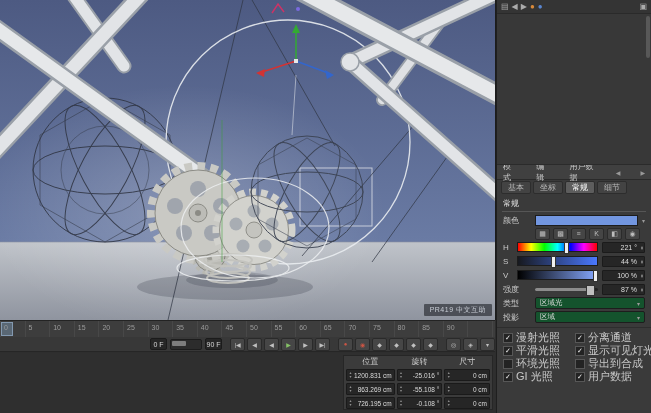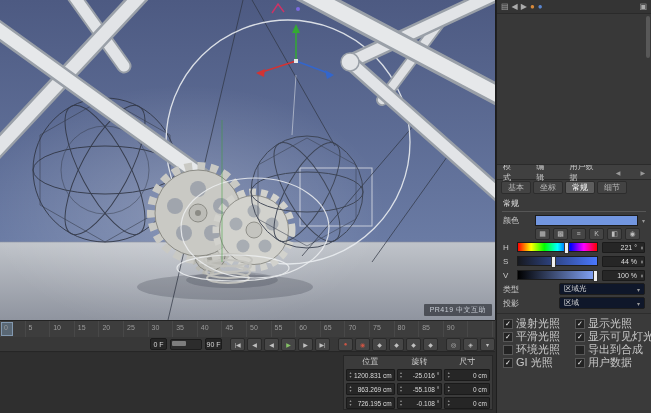--- a/index.html
+++ b/index.html
@@ -67,22 +67,22 @@
   .grad.sat{background:linear-gradient(90deg,#17191e,#4a78ff);}
   .grad.val{background:linear-gradient(90deg,#000,#86a8ff);}
   .marker{position:absolute;top:-1px;width:3px;height:10px;background:#f0f0f0;border:1px solid #333;margin-left:-2px;}
   .valbox{width:32px;height:9px;background:#262626;border:1px solid #1b1b1b;color:#dedede;font-size:7px;
           text-align:right;padding:0 7px 0 2px;position:relative;line-height:9px;flex:none;border-radius:1px;}
   .valbox::before{content:"▴";position:absolute;right:1px;top:-1px;font-size:4px;color:#8f8f8f;}
   .valbox::after{content:"▾";position:absolute;right:1px;bottom:-1px;font-size:4px;color:#8f8f8f;}
   .track{flex:1;height:3px;background:#222;border-radius:2px;position:relative;}
   .fill{position:absolute;left:0;top:0;bottom:0;background:#8c8c8c;border-radius:2px;}
   .knob{position:absolute;top:-3px;width:7px;height:9px;background:#bfbfbf;border:1px solid #333;margin-left:-4px;}
-  .dropdown{flex:1;height:10px;background:#0f172a;border:1px solid #1d1d1d;border-radius:2px;display:flex;
-            align-items:center;justify-content:space-between;padding:0 4px;font-size:7.5px;color:#dedede;margin-left:24px;}
+  .dropdown{flex:1;height:10px;background:#14532d;border:1px solid #1d1d1d;border-radius:2px;display:flex;
+            align-items:center;justify-content:space-between;padding:0 4px;font-size:7.5px;color:#dedede;}
   #rp-checks{display:grid;grid-template-columns:72px 1fr;padding:4px 6px 0;row-gap:2px;border-top:1px solid #2d2d2d;margin-top:3px;}
   .chk{display:flex;align-items:center;gap:3px;height:11px;}
   .box{width:8px;height:8px;background:#232323;border:1px solid #575757;color:#f0f0f0;font-size:7px;line-height:8px;text-align:center;flex:none;}
   .clab{font-size:11px;color:#c8c8c8;white-space:nowrap;}
 </style>
 </head>
 <body>
 
 <div id="app">
 
@@ -413,20 +413,28 @@
         </div>
         <div class="rp-row">
           <span class="ltr">V</span>
           <div class="grad val">
             <div class="marker" style="left: 98%;"></div>
           </div>
           <span class="valbox">100 %</span>
         </div>
       </div>
 
+    <div class="rp-row">
+      <span class="lbl">强度</span>
+      <span class="track">
+        <span class="fill" id="intensity-fill" style="width: 87%;"></span>
+        <span class="knob" id="intensity-knob" style="left: 87%;"></span>
+      </span>
+      <span class="valbox">87 %</span>
+    </div>
 
     <div class="rp-row">
       <span class="lbl">类型</span>
       <span class="dropdown">
         <span>区域光</span>
         <span class="ddarr">▾</span>
       </span>
     </div>
 
     <div class="rp-row">
@@ -437,21 +445,21 @@
       </span>
     </div>
 
     <div id="rp-checks">
         <div class="chk">
           <span class="box on">✓</span>
           <span class="clab">漫射光照</span>
         </div>
         <div class="chk">
           <span class="box on">✓</span>
-          <span class="clab">显示光照</span>
+          <span class="clab">分离通道</span>
         </div>
         <div class="chk">
           <span class="box on">✓</span>
           <span class="clab">平滑光照</span>
         </div>
         <div class="chk">
           <span class="box on">✓</span>
           <span class="clab">显示可见灯光</span>
         </div>
         <div class="chk">

